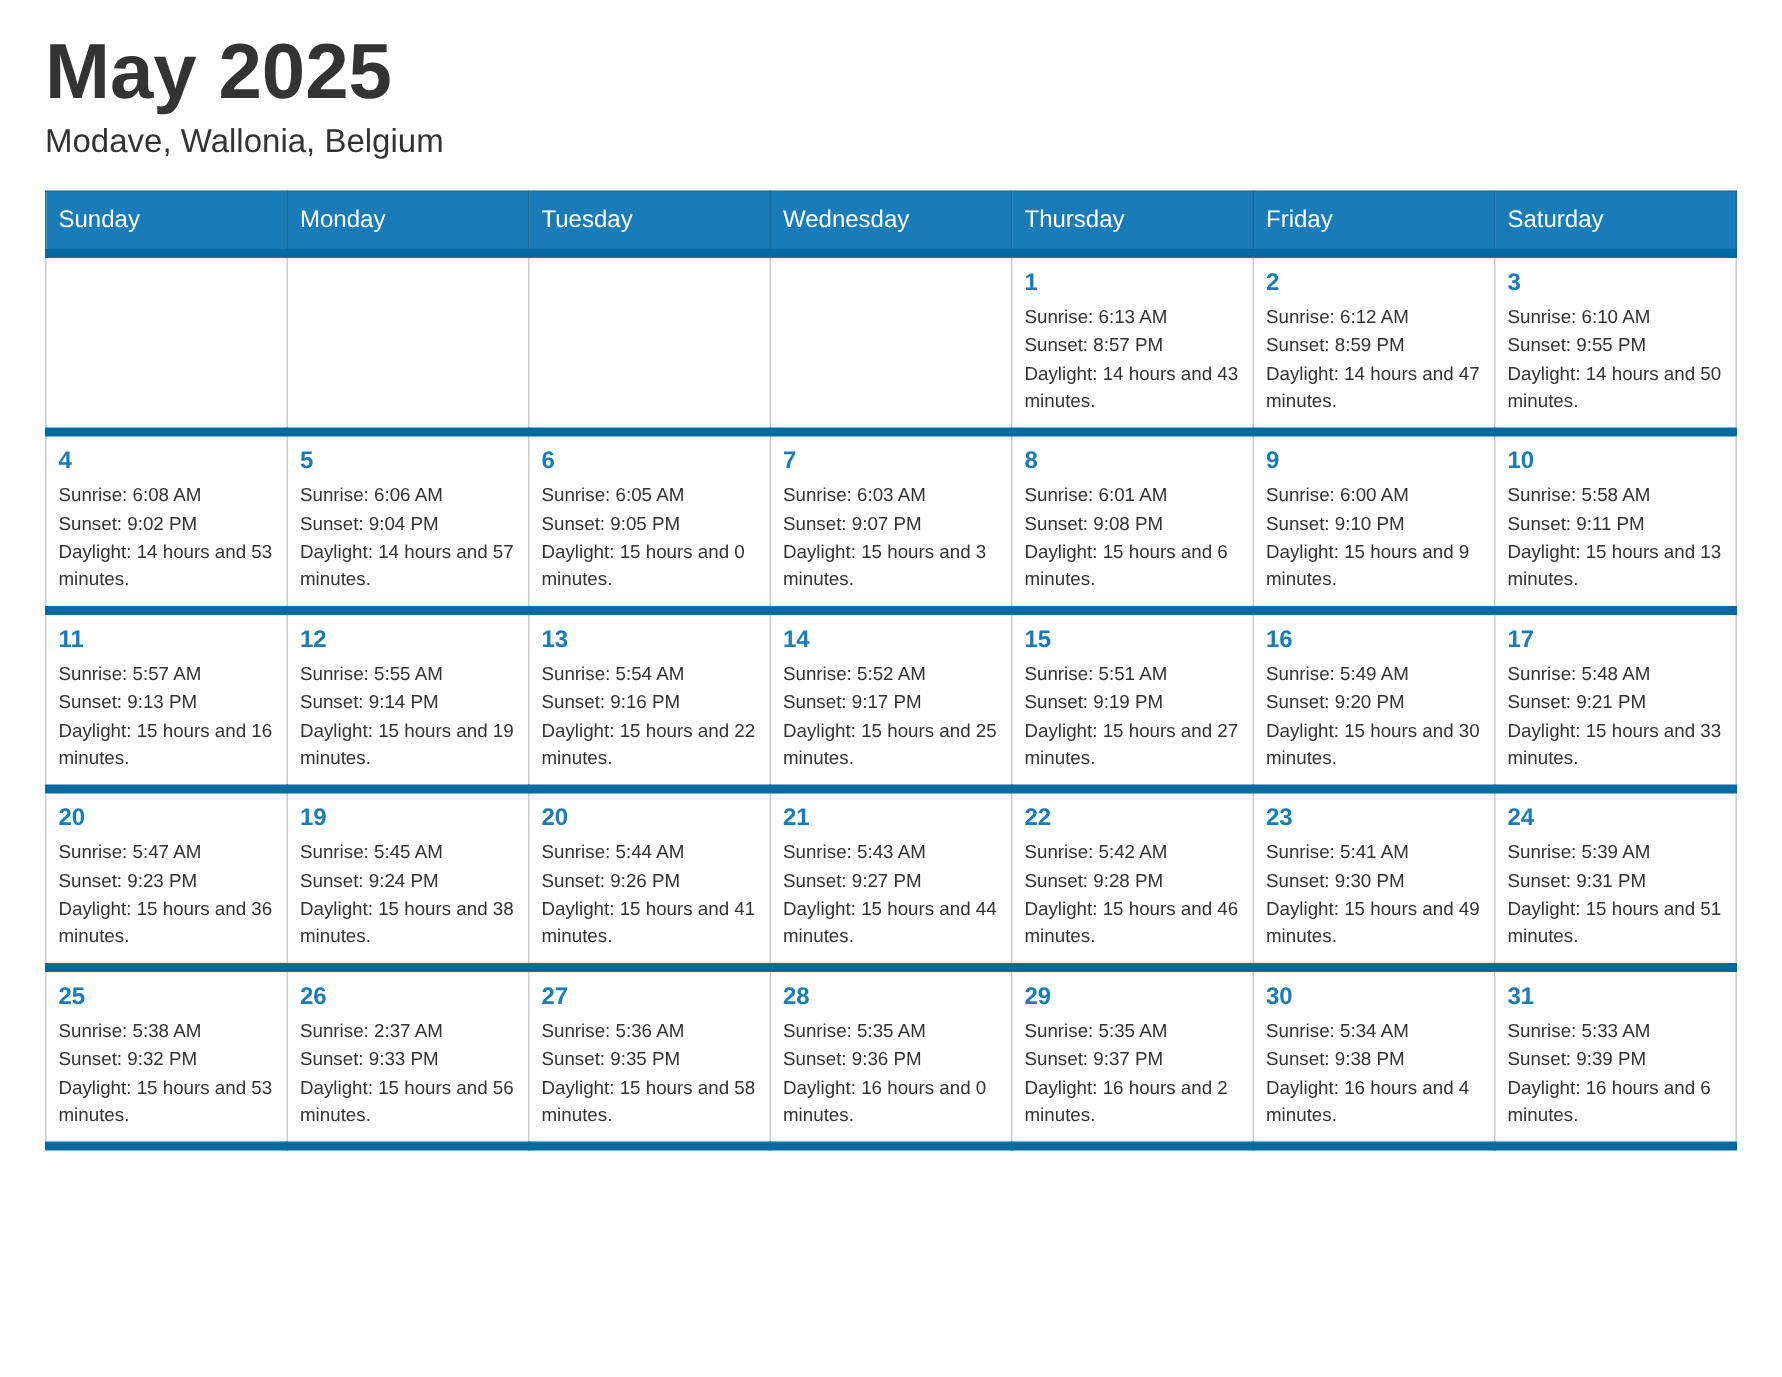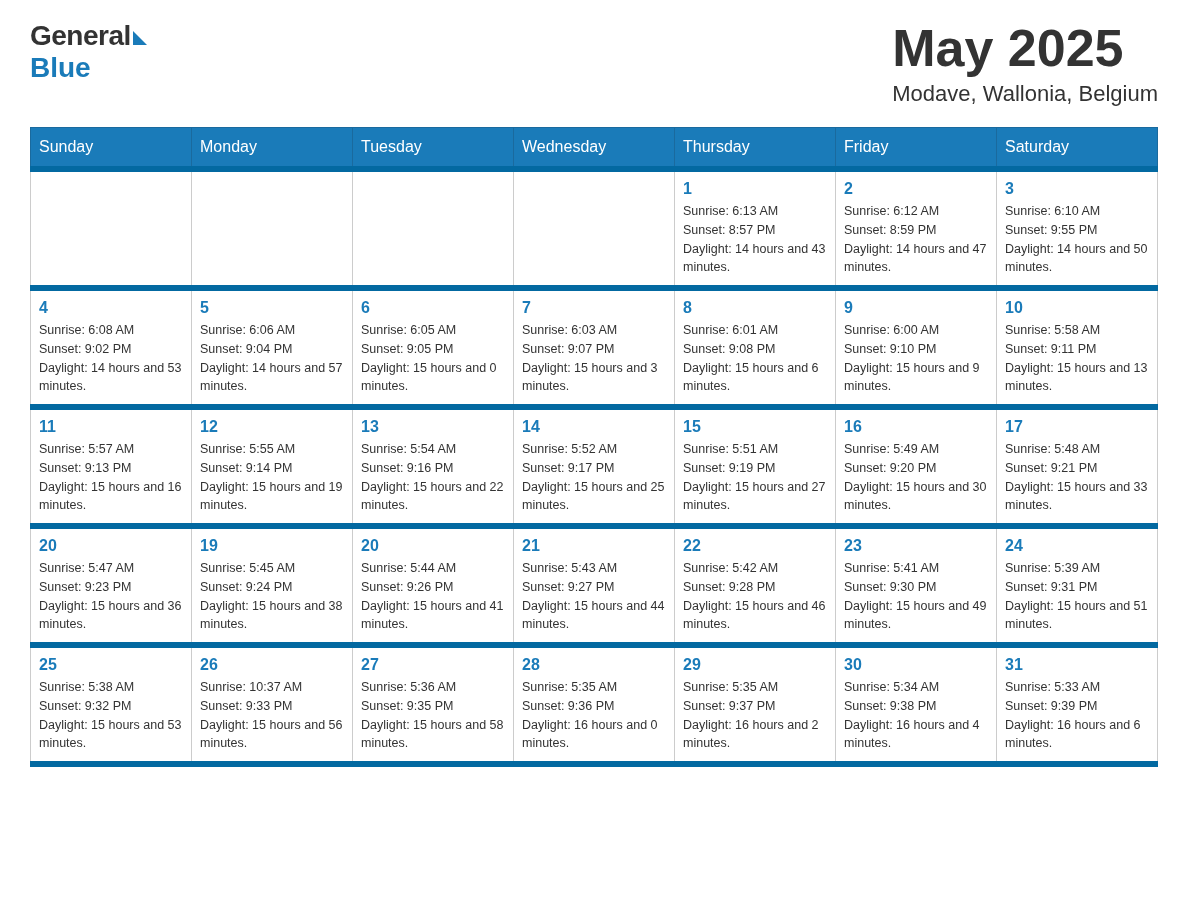--- a/index.html
+++ b/index.html
@@ -98,27 +98,20 @@
       background: #fff;
     }
     .calendar tr {
       border-bottom: 6px solid #0369a1;
     }
   </style>
 </head>
 <body>
 
 <div class="header">
-  <div class="logo">
-    <div class="logo-top">
-      <span class="logo-general">General</span>
-      <div class="logo-arrow"></div>
-    </div>
-    <span class="logo-blue">Blue</span>
-  </div>
   <div class="title-section">
     <div class="month-year">May 2025</div>
     <div class="location">Modave, Wallonia, Belgium</div>
   </div>
 </div>
 
 <table class="calendar">
   <thead>
     <tr>
     <th>Sunday</th>
@@ -289,21 +282,21 @@
       </tr>
       <tr>
         <td>
           <span class="day-number">25</span>
           <div class="day-info" style="white-space: pre-line;">Sunrise: 5:38 AM
 Sunset: 9:32 PM
 Daylight: 15 hours and 53 minutes.</div>
         </td>
         <td>
           <span class="day-number">26</span>
-          <div class="day-info" style="white-space: pre-line;">Sunrise: 10:37 AM
+          <div class="day-info" style="white-space: pre-line;">Sunrise: 2:37 AM
 Sunset: 9:33 PM
 Daylight: 15 hours and 56 minutes.</div>
         </td>
         <td>
           <span class="day-number">27</span>
           <div class="day-info" style="white-space: pre-line;">Sunrise: 5:36 AM
 Sunset: 9:35 PM
 Daylight: 15 hours and 58 minutes.</div>
         </td>
         <td>

